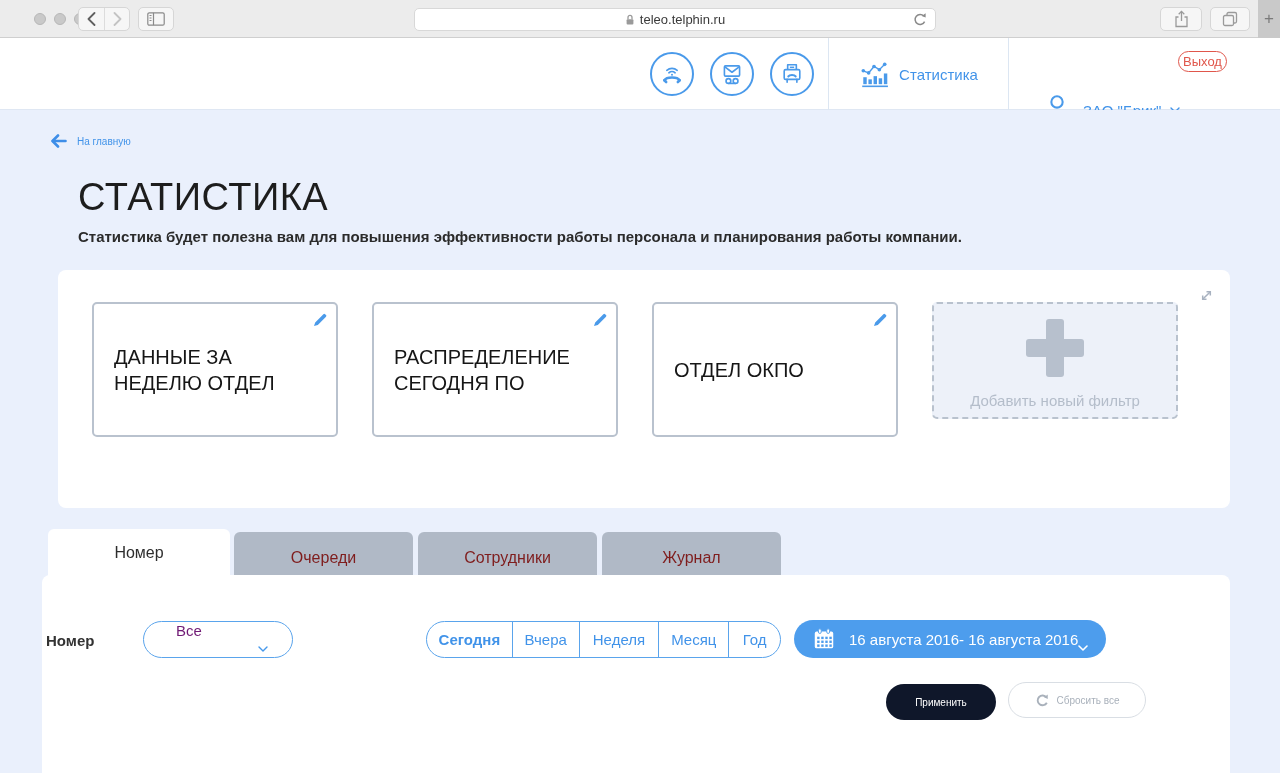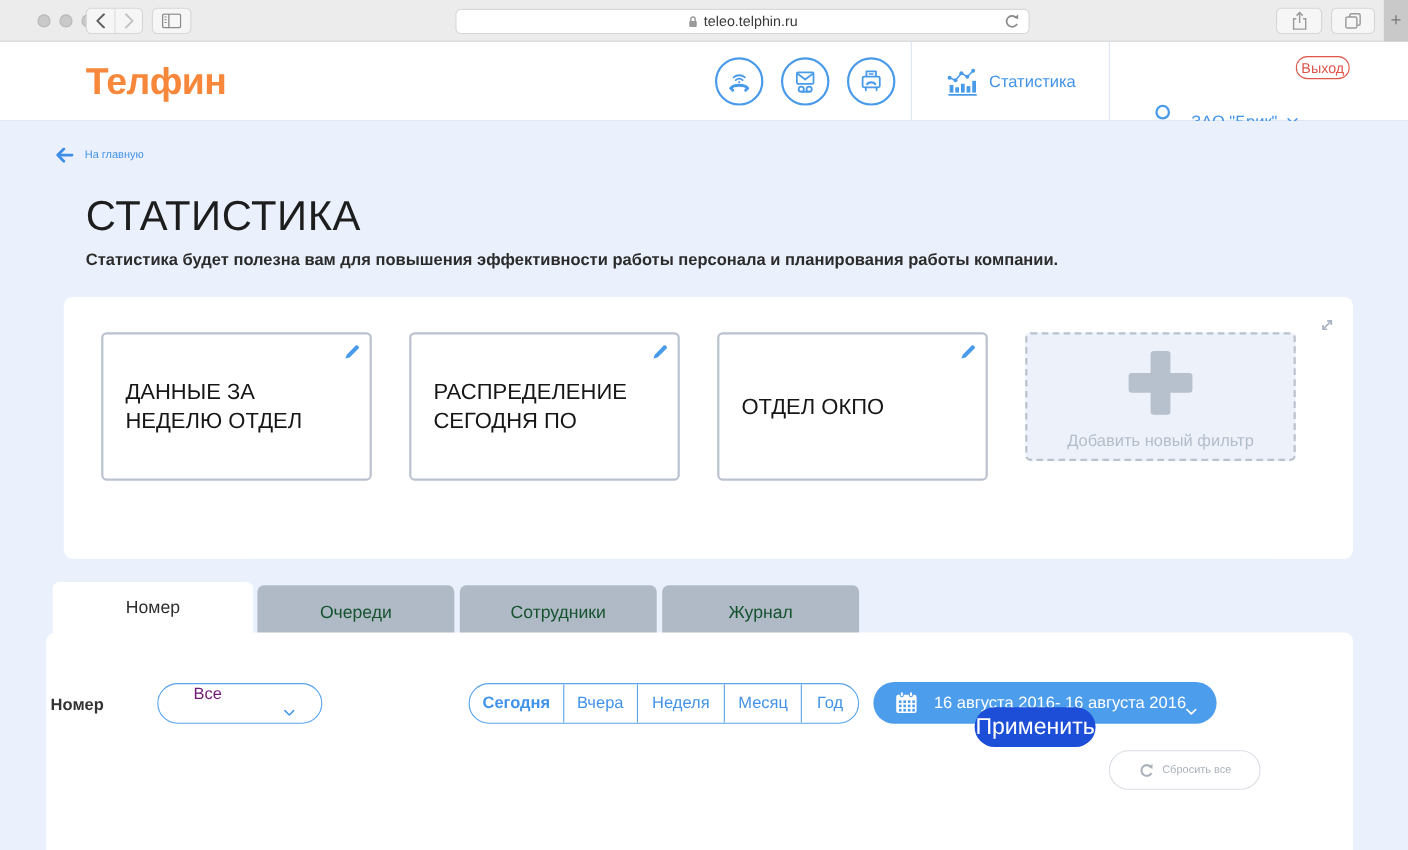--- a/index.html
+++ b/index.html
@@ -53,41 +53,41 @@
   .fcard-edit { position:absolute; right:9px; top:9px; }
   .add-card { position:relative; width:246px; height:117px; background:#EDF1F9; border:2px dashed #B9C2CE; border-radius:5px; cursor:pointer;text-decoration:underline; }
   .plus-shape { position:absolute; left:50%; top:44px; transform:translate(-50%,-50%); width:58px; height:58px; }
   .plus-shape::before { content:""; position:absolute; left:0; top:20px; width:58px; height:18px; background:#B7C0CD; border-radius:3px; }
   .plus-shape::after { content:""; position:absolute; left:20px; top:0; width:18px; height:58px; background:#B7C0CD; border-radius:3px; }
   .add-label { position:absolute; left:0; right:0; top:88px; text-align:center; color:#B4BDCA; font-size:15px; }
 
   
   .tab { position:absolute; display:flex; align-items:center; justify-content:center; font-size:16px; border-radius:6px 6px 0 0; cursor:pointer; }
   .tab-active { left:48px; top:529px; width:182px; height:47px; background:#fff; color:#2d2d2d; z-index:3; }
-  .tab-gray { top:532px; height:52px; background:#B0B9C6; color:#14532d; }
+  .tab-gray { top:532px; height:52px; background:#B0B9C6; color:#7f1d1d; }
   .tab-q { left:234px; width:179px; }
   .tab-s { left:418px; width:179px; }
   .tab-j { left:602px; width:179px; }
 
   
   .tab-panel { position:absolute; left:42px; top:575px; width:1188px; height:198px; background:#fff; border-radius:8px 8px 0 0; z-index:2; }
   .num-label { position:absolute; left:46px; top:632px; font-size:15px; font-weight:bold; color:#333; z-index:4; }
   .select-pill { position:absolute; left:143px; top:621px; width:150px; height:37px; border:1px solid #5AA4EC; border-radius:19px; background:#fff;
     display:flex; align-items:flex-start; color:#701a75; font-size:15px; padding-left:32px; cursor:pointer; z-index:4; }
   .select-pill .chev { position:absolute; right:24px; top:16px; }
   .segmented { position:absolute; left:426px; top:621px; width:355px; height:37px; border:1px solid #5AA4EC; border-radius:19px; background:#fff;
     display:flex; overflow:hidden; z-index:4; }
   .seg { display:flex; align-items:center; justify-content:center; color:#4193E9; font-size:15px; cursor:pointer; }
   .seg + .seg { border-left:1px solid #5AA4EC; }
   .seg-0{width:85px;font-weight:bold;} .seg-1{width:67px;} .seg-2{width:80px;} .seg-3{width:70px;} .seg-4{width:52px;}
   .date-pill { position:absolute; left:794px; top:620px; width:312px; height:38px; background:#4D9DED; border-radius:19px;
     display:flex; align-items:center; color:#fff; font-size:15px; padding-left:18px; gap:13px; cursor:pointer; z-index:4; }
   .date-pill .chev { position:absolute; right:18px; top:17px; }
-  .apply-btn { position:absolute; left:886px; top:643px; width:110px; height:36px; background:#1d4ed8; border:none; border-radius:18px;
-    color:#fff; font-size:21px; display:flex; align-items:center; justify-content:center; cursor:pointer; z-index:4; }
+  .apply-btn { position:absolute; left:886px; top:684px; width:110px; height:36px; background:#0f172a; border:none; border-radius:18px;
+    color:#fff; font-size:10px; display:flex; align-items:center; justify-content:center; cursor:pointer; z-index:4; }
   .reset-btn { position:absolute; left:1008px; top:682px; width:138px; height:36px; background:#fff; border:1px solid #D9DEE4; border-radius:18px;
     color:#A9B1BB; font-size:10px; display:flex; align-items:center; justify-content:center; gap:7px; cursor:pointer; z-index:4; }
 </style>
 </head>
 <body>
 
 <div class="screen">
 
   <div class="chrome">
     <span class="traffic t1"></span>
@@ -143,21 +143,20 @@
         <rect x="1.5" y="4.5" width="10" height="10" rx="1.5" fill="none" stroke="#9a9a9a" stroke-width="1.3"></rect>
         <path d="M5,4.5 V3 a1.5,1.5 0 0 1 1.5,-1.5 H13 a1.5,1.5 0 0 1 1.5,1.5 V10.5 a1.5,1.5 0 0 1 -1.5,1.5 H11.8" fill="none" stroke="#9a9a9a" stroke-width="1.3"></path>
       </svg>
     </div>
     <div class="newtab-zone">
       <span>+</span>
     </div>
   </div>
 
   <div class="app-header">
-    <div class="logo">Телфин</div>
 
     <div class="circle-icons">
       <div class="circ">
         <svg width="26" height="26" viewBox="0 0 24 24">
           <path d="M7.2,8.6 a7.4,7.4 0 0 1 9.6,0" fill="none" stroke="#4A9AEA" stroke-width="1.5" stroke-linecap="round"></path>
           <path d="M9.1,10.9 a4.3,4.3 0 0 1 5.8,0" fill="none" stroke="#4A9AEA" stroke-width="1.5" stroke-linecap="round"></path>
           <circle cx="12" cy="12.6" r="0.9" fill="#4A9AEA"></circle>
           <path d="M5,17.8 c2,-3.4 12,-3.4 14,0" fill="none" stroke="#4A9AEA" stroke-width="2.4" stroke-linecap="round"></path>
           <path d="M5,17.8 l1.6,1.6 M19,17.8 l-1.6,1.6" fill="none" stroke="#4A9AEA" stroke-width="2.4" stroke-linecap="round"></path>
         </svg>

